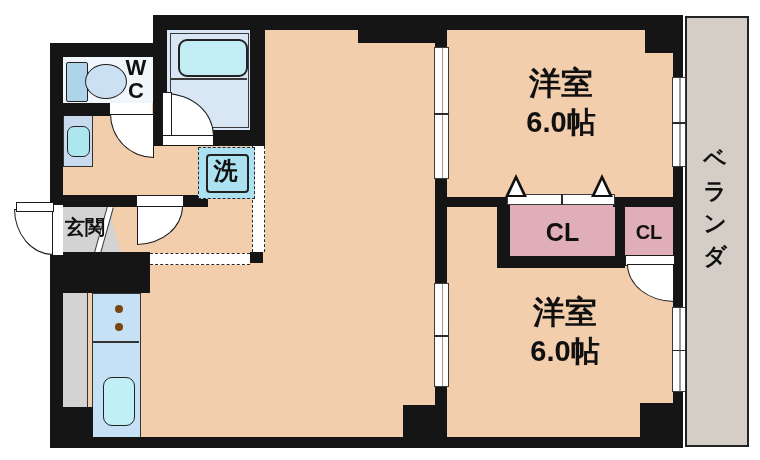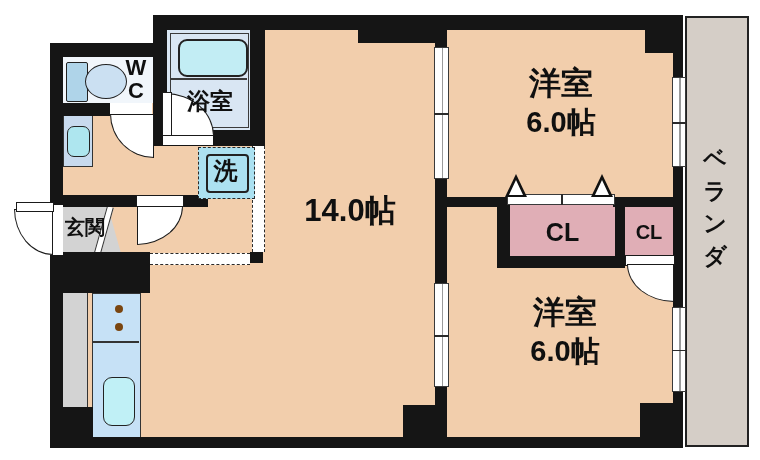--- a/index.html
+++ b/index.html
@@ -128,31 +128,29 @@
 
   <div class="tri" style="left:505px;top:174px;"></div>
   <div class="tri-in" style="left:509px;top:180px;"></div>
   <div class="tri" style="left:591px;top:174px;"></div>
   <div class="tri-in" style="left:595px;top:180px;"></div>
 
   <div class="abs" style="left:198px;top:147px;width:55px;height:50px;background:#ACE1F1;border:1.6px dashed #2a2a2a;"></div>
   <div class="abs" style="left:206px;top:154px;width:39px;height:35px;border:2px solid #222;border-radius:4px;"></div>
 
   <div class="lbl" style="left:270px;top:190px;width:160px;">
-    <div style="font-size:31px;margin-top:4px;">14.0帖</div>
   </div>
   <div class="lbl" style="left:477px;top:66px;width:168px;">
     <div style="font-size:32px;">洋室</div>
     <div style="font-size:29px;margin-top:6px;">6.0帖</div>
   </div>
   <div class="lbl" style="left:479px;top:295px;width:172px;">
     <div style="font-size:32px;">洋室</div>
     <div style="font-size:29px;margin-top:6px;">6.0帖</div>
   </div>
-  <div class="lbl" style="left:180px;top:89px;width:60px;font-size:23px;">浴室</div>
   <div class="lbl" style="left:62px;top:216px;width:46px;font-size:20px;">玄関</div>
   <div class="lbl" style="left:122px;top:56px;width:28px;font-size:22px;line-height:23px;">
     <div>W</div>
     <div>C</div>
   </div>
   <div class="lbl" style="left:206px;top:158px;width:39px;font-size:24px;">洗</div>
   <div class="lbl" style="left:510px;top:219px;width:105px;font-size:25px;">CL</div>
   <div class="lbl" style="left:625px;top:221px;width:48px;font-size:20px;">CL</div>
   <div class="lbl vertical" style="left:686px;top:142px;width:58px;font-size:23px;line-height:1.42;">ベ
 ラ

